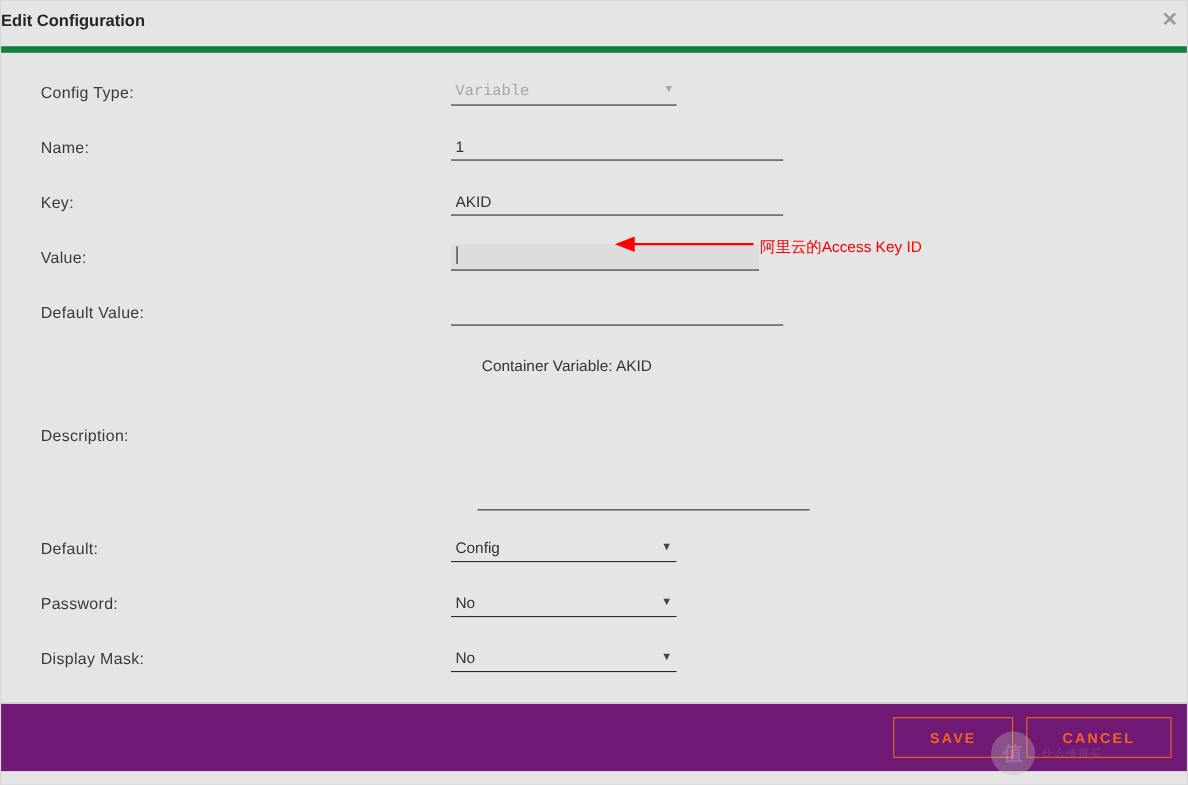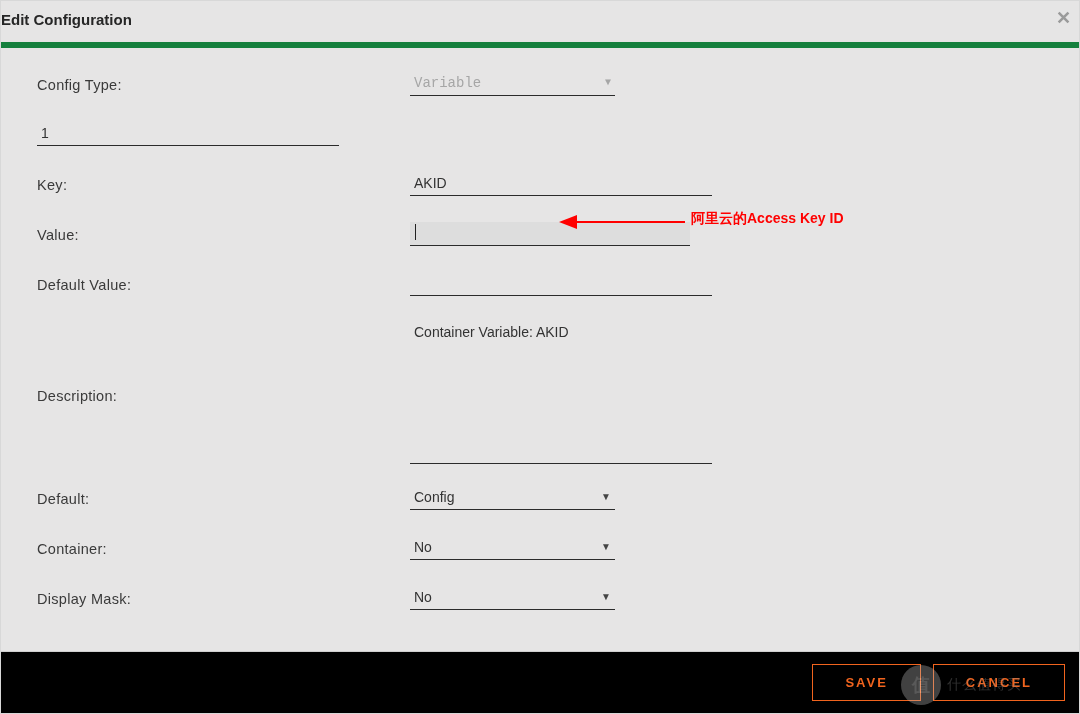--- a/index.html
+++ b/index.html
@@ -107,52 +107,52 @@
     border-bottom: 1.5px solid #2b2b2b;
     background: transparent;
     font-size: 14px;
     color: #333;
     padding: 2px 4px 4px 4px;
     width: 302px;
     height: 142px;
     resize: none;
     outline: none;
     font-family: inherit;
+    margin-left: 24px;
   }
   .footer {
     position: absolute;
-    bottom: 0;
+    bottom: 12px;
     left: 0;
     right: 0;
     border-top: 1px solid #cfcfcf;
     padding: 12px 14px;
     display: flex;
     justify-content: flex-end;
     gap: 12px;
-    background: #000000;
+    background: #701a75;
   }
   .btn {
     border: 1px solid #f1641e;
     color: #f1641e;
     background: transparent;
     font-size: 13px;
     font-weight: 700;
     letter-spacing: 2px;
     padding: 10px 32px;
     cursor: pointer;
     text-transform: uppercase;
   }
   .annotation {
     position: absolute;
     left: 556px;
     top: 209px;
     display: flex;
-    align-items: flex-start;
+    align-items: flex-end;
     pointer-events: none;
-    font-weight: bold;
   }
   .annotation svg { display: block; }
   .annotation-text {
     color: #ff0000;
     font-size: 14px;
     margin-left: 4px;
     white-space: nowrap;
   }
   .watermark {
     position: absolute;
@@ -172,21 +172,21 @@
     border-radius: 50%;
     background: #bbb;
     display: flex;
     align-items: center;
     justify-content: center;
     color: #fff;
     font-weight: bold;
     font-size: 18px;
   }
   .watermark .txt {
-    font-size: 14px;
+    font-size: 10px;
     color: #888;
     letter-spacing: 1px;
   }
   .spacer-top { height: 6px; }
 </style>
 </head>
 <body>
 
 <div class="modal">
 
@@ -202,20 +202,21 @@
       <div class="label">Config Type:</div>
       <div class="control">
         <div class="select-box disabled w1">
           <span>Variable</span>
           <span class="arrow">▼</span>
         </div>
       </div>
     </div>
 
     <div class="row">
+      <div class="label">Name:</div>
       <div class="control">
         <input class="underline-input w2" value="1" style="">
       </div>
     </div>
 
     <div class="row">
       <div class="label">Key:</div>
       <div class="control">
         <input class="underline-input w2" value="AKID" style="">
       </div>
@@ -247,21 +248,21 @@
       <div class="label">Default:</div>
       <div class="control">
         <div class="select-box w1">
           <span>Config</span>
           <span class="arrow">▼</span>
         </div>
       </div>
     </div>
 
     <div class="row">
-      <div class="label">Container:</div>
+      <div class="label">Password:</div>
       <div class="control">
         <div class="select-box w1">
           <span>No</span>
           <span class="arrow">▼</span>
         </div>
       </div>
     </div>
 
     <div class="row">
       <div class="label">Display Mask:</div>

